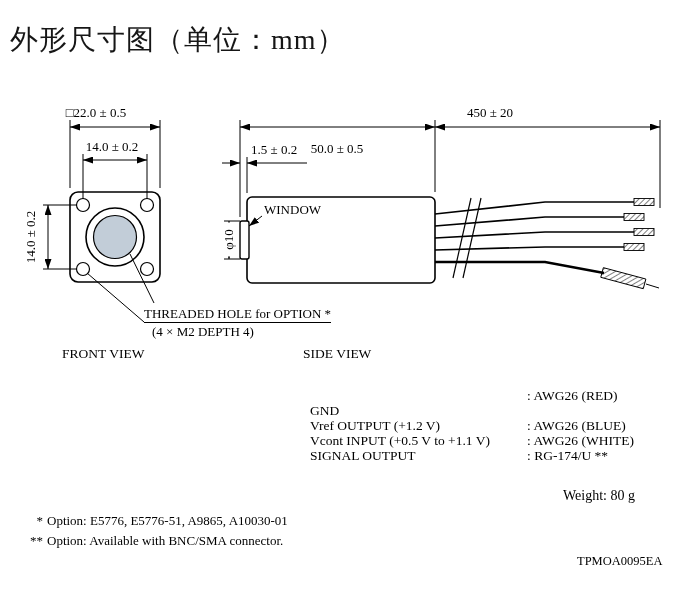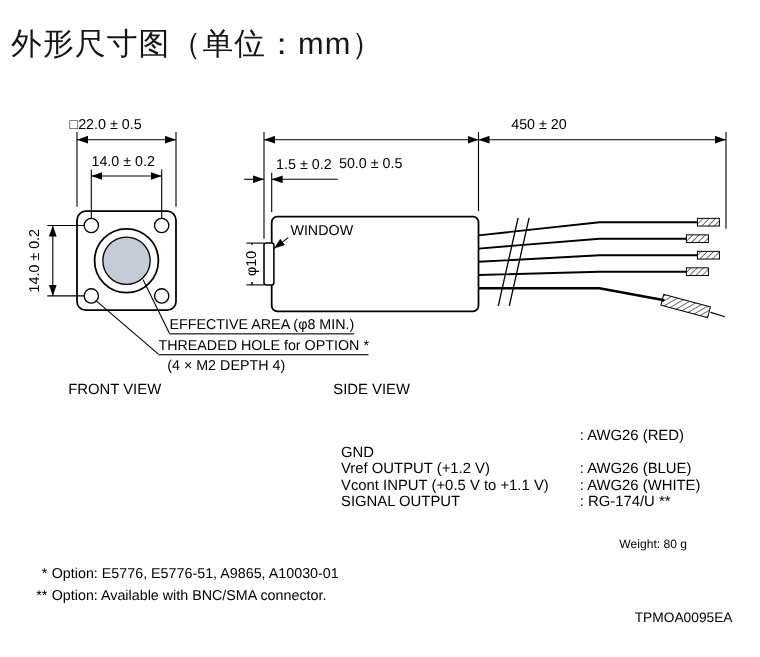--- a/index.html
+++ b/index.html
@@ -1,37 +1,37 @@
 <!DOCTYPE html>
 <html><head>
 <meta charset="utf-8">
 <style>
   html,body { margin:0; padding:0; background:#ffffff; }
   .stage {
     position:relative; width:691px; height:597px; background:#ffffff;
-    font-family:Liberation Sans, sans-serif; color:#000;
+    font-family:Liberation Serif, serif; color:#000;
     overflow:hidden;
   }
   .stage svg { position:absolute; left:0; top:0; }
   .t { position:absolute; white-space:nowrap; font-size:13px; line-height:15px; color:#000; }
   .center { text-align:center; }
   .ul { border-bottom:1.4px solid #000; padding-bottom:1px; }
   .rot { transform:rotate(-90deg); transform-origin:center center; }
   .whitebg { background:#fff; }
   .page-title {
     position:absolute; left:10px; top:22px; font-size:28px; line-height:36px;
     font-weight:500; color:#161616; letter-spacing:1px; white-space:nowrap;
   }
   .view-label { font-size:13.5px; font-weight:400; }
   .wire-row { position:absolute; height:15px; font-size:13.5px; line-height:15px; white-space:nowrap; }
   .wire-label { position:absolute; left:0; }
   .wire-value { position:absolute; left:217px; }
   .note-row { position:absolute; left:27px; font-size:13px; line-height:15px; display:flex; }
   .note-marker { width:16px; text-align:right; margin-right:4px; white-space:pre; }
-  .weight { font-size:11px; }
+  .weight { font-size:14px; }
   .doccode { font-size:12.5px; }
   path, line, rect.shape, circle { vector-effect:none; }
 </style>
 </head>
 <body>
 
 <div class="stage">
 
   <svg width="691" height="597" viewBox="0 0 691 597">
     <defs>
@@ -116,21 +116,20 @@
       </g>
       <line x1="646" y1="284" x2="659" y2="288" stroke-width="1"></line>
     </g>
   </svg>
 
   <div class="page-title">外形尺寸图（单位：mm）</div>
 
   <div class="t center" style="left:53px; top:105px; width:86px;">□22.0 ± 0.5</div>
   <div class="t center" style="left:74px; top:139px; width:76px;">14.0 ± 0.2</div>
   <div class="t center rot" style="left:-7px; top:230px; width:74px; height:14px;">14.0 ± 0.2</div>
-  <div class="t ul" style="left:154px; top:287px;">EFFECTIVE AREA (φ8 MIN.)</div>
   <div class="t ul" style="left:144px; top:306px;">THREADED HOLE for OPTION *</div>
   <div class="t" style="left:152px; top:324px;">(4 × M2 DEPTH 4)</div>
   <div class="t view-label" style="left:62px; top:346px;">FRONT VIEW</div>
 
   <div class="t center" style="left:294px; top:105px; width:86px;margin-top:36px;">50.0 ± 0.5</div>
   <div class="t center" style="left:453px; top:105px; width:74px;">450 ± 20</div>
   <div class="t" style="left:251px; top:142px;">1.5 ± 0.2</div>
   <div class="t" style="left:264px; top:202px;">WINDOW</div>
   <div class="t center rot whitebg" style="left:211px; top:232px; width:34px; height:15px;">φ10</div>
   <div class="t view-label" style="left:303px; top:346px;">SIDE VIEW</div>

